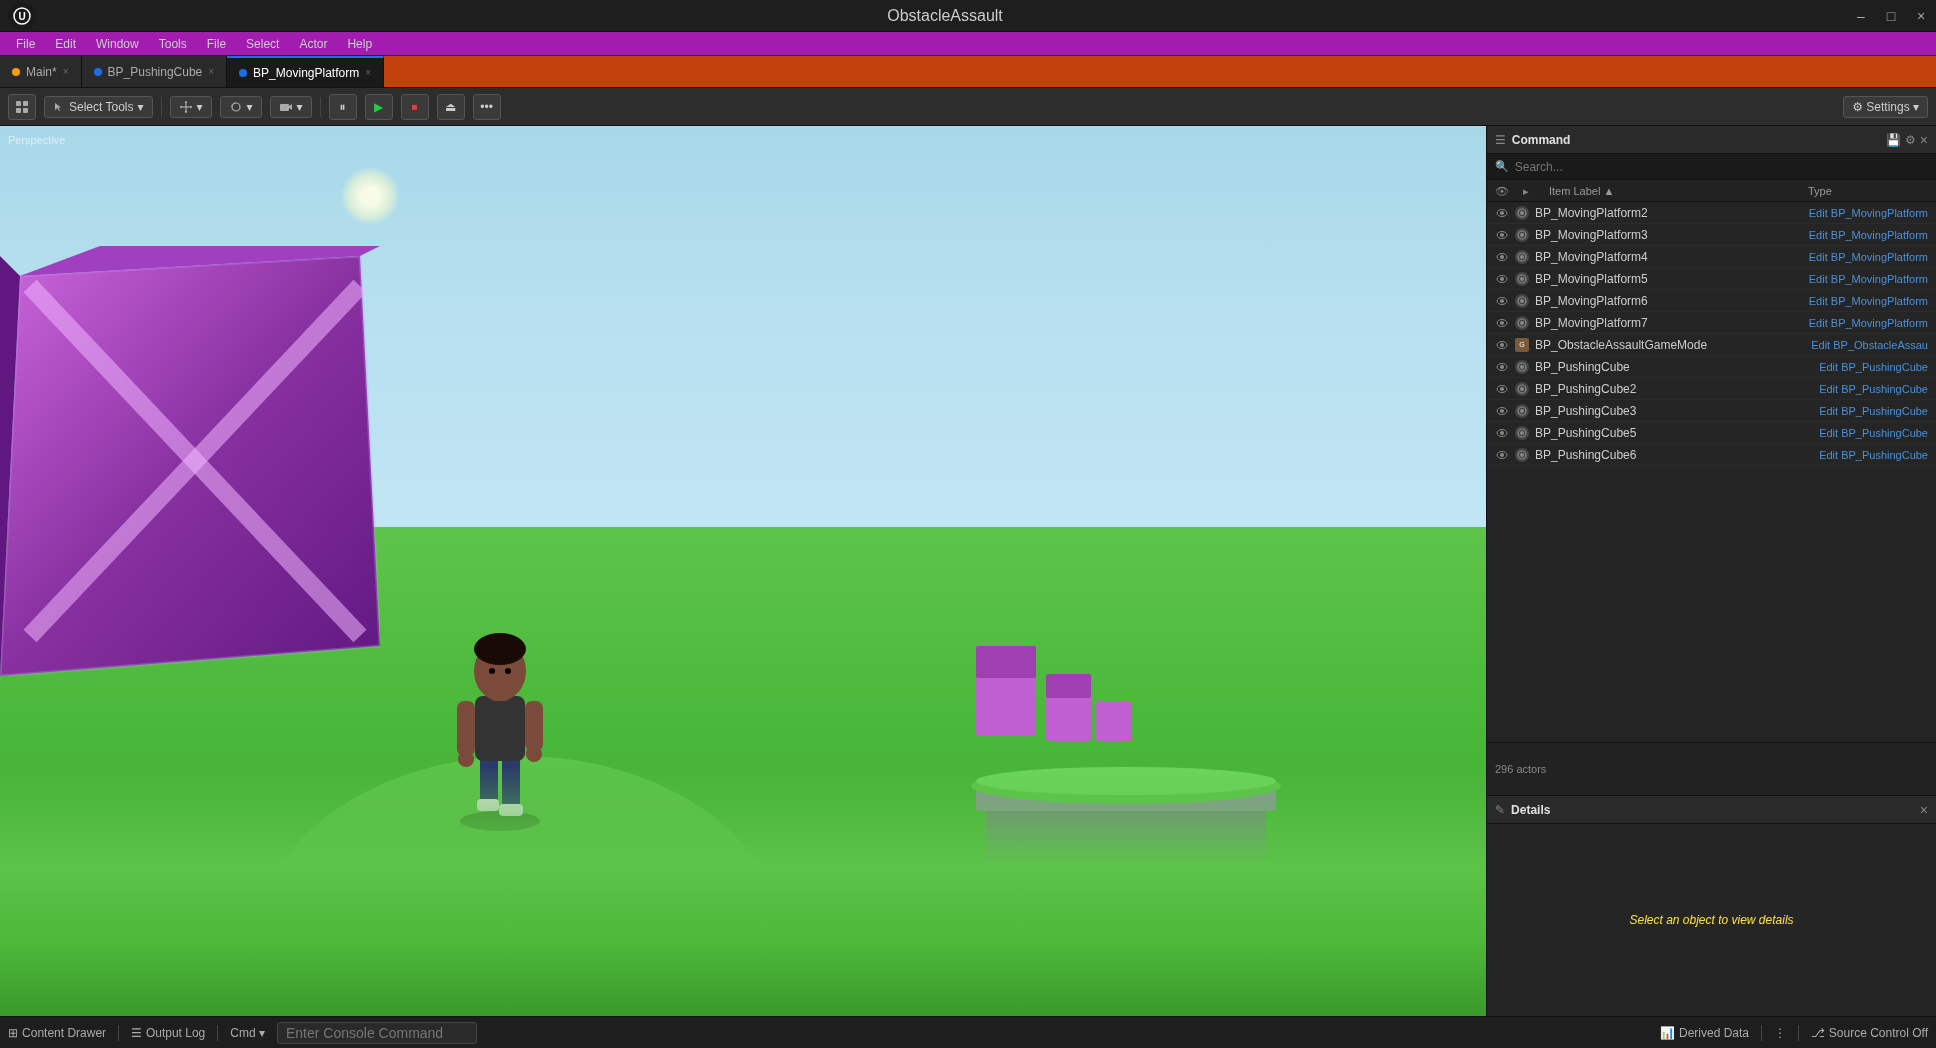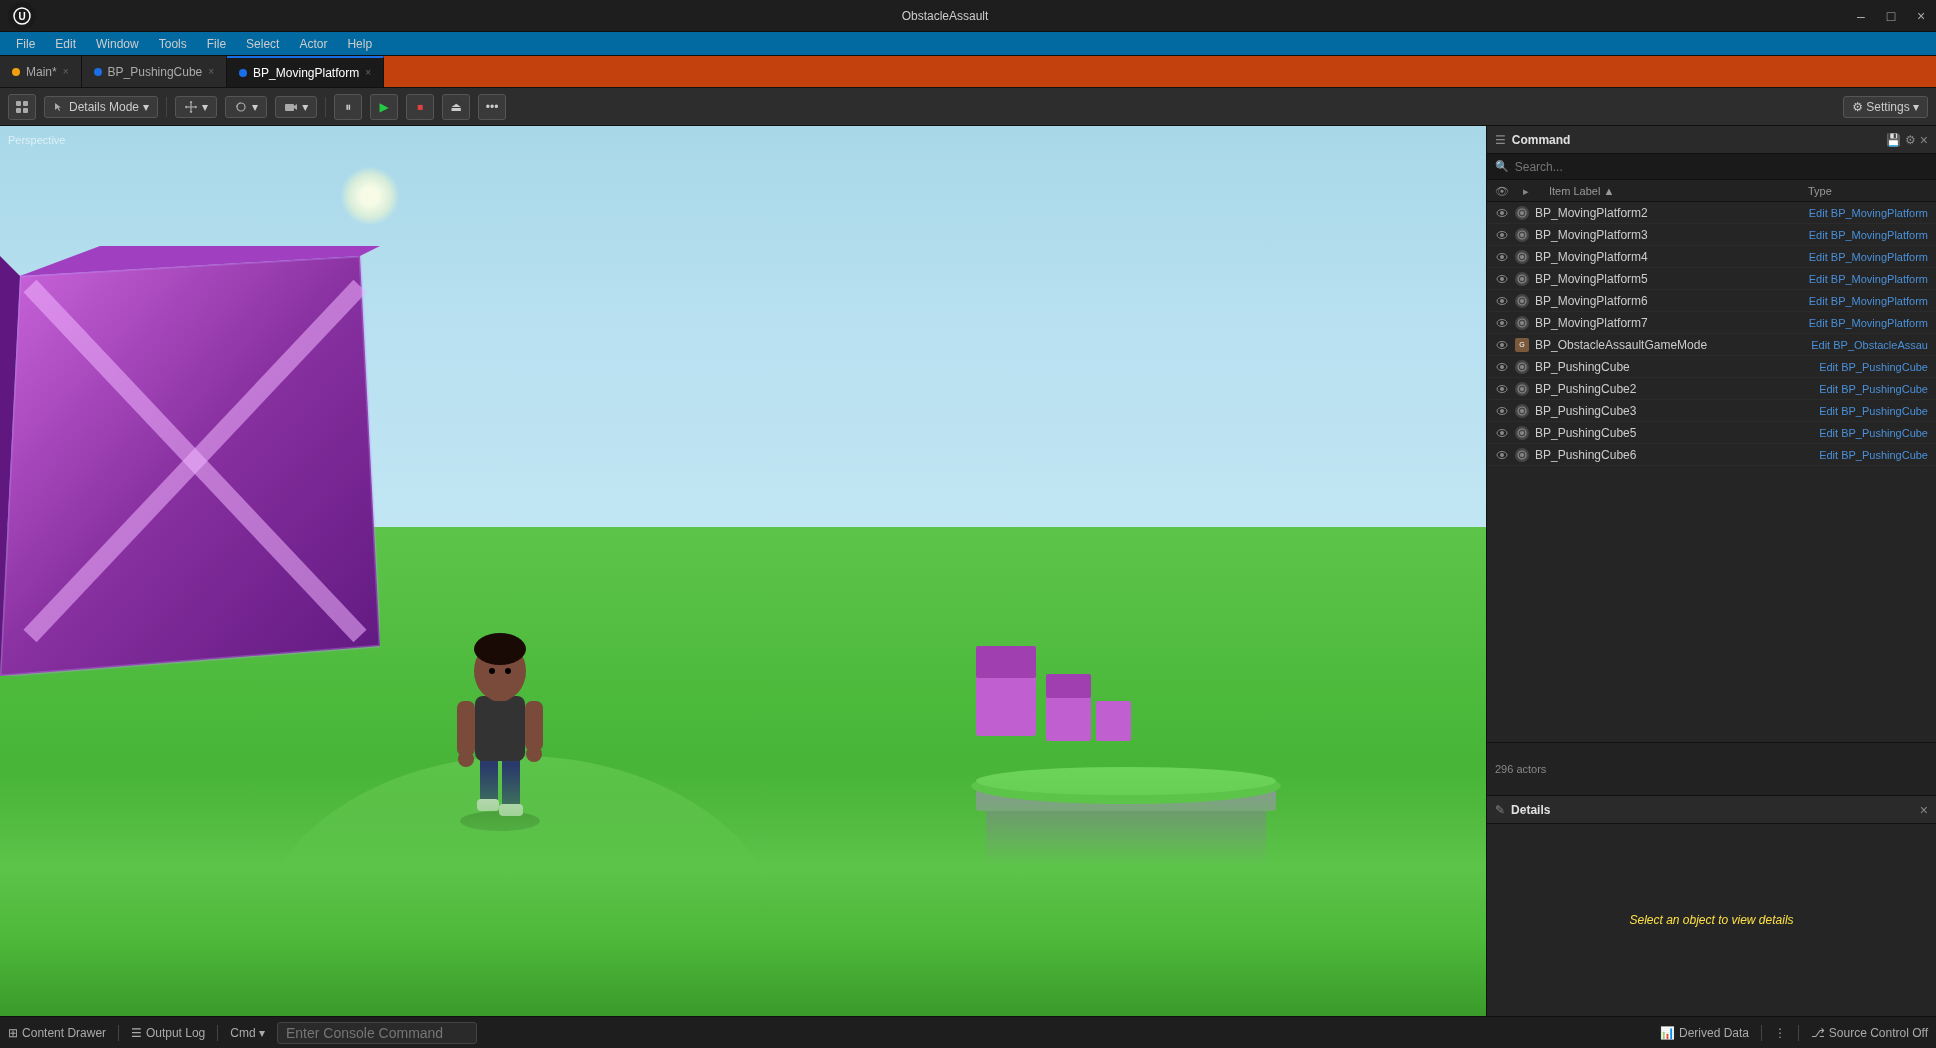--- a/index.html
+++ b/index.html
@@ -35,42 +35,42 @@
       border-radius: 50%;
       display: flex;
       align-items: center;
       justify-content: center;
       font-size: 14px;
       color: #fff;
       font-weight: bold;
     }
     #title-bar-center {
       color: #ccc;
-      font-size: 12px;
+      font-size: 16px;
     }
     #title-bar-right {
       display: flex;
       align-items: center;
       gap: 16px;
     }
     .title-bar-btn {
       width: 14px;
       height: 14px;
       display: flex;
       align-items: center;
       justify-content: center;
       cursor: pointer;
       color: #aaa;
       font-size: 14px;
     }
 
     
     #menu-bar {
       height: 24px;
-      background: #0369a1;
+      background: #a21caf;
       display: flex;
       align-items: center;
       padding: 0 8px;
       gap: 4px;
       border-bottom: 1px solid #111;
     }
     .menu-item {
       padding: 2px 8px;
       cursor: pointer;
       color: #ccc;
@@ -488,21 +488,21 @@
         <rect x="8" y="1" width="5" height="5" rx="1"></rect>
         <rect x="1" y="8" width="5" height="5" rx="1"></rect>
         <rect x="8" y="8" width="5" height="5" rx="1"></rect>
       </svg>
     </div>
 
     <div class="toolbar-btn">
       <svg width="12" height="12" viewBox="0 0 12 12" fill="#aaa">
         <path d="M2 2 L2 9 L4.5 7 L6 10 L7 9.5 L5.5 6.5 L8 6.5 Z"></path>
       </svg>
-      <span>Details Mode</span>
+      <span>Select Tools</span>
       <span>▾</span>
     </div>
 
     <div class="toolbar-separator"></div>
 
     <div class="toolbar-btn">
       <svg width="14" height="14" viewBox="0 0 14 14" fill="none" stroke="#aaa" stroke-width="1.2">
         <line x1="7" y1="1" x2="7" y2="13"></line>
         <line x1="1" y1="7" x2="13" y2="7"></line>
         <polygon points="7,1 5.5,3 8.5,3" fill="#aaa" stroke="none"></polygon>

